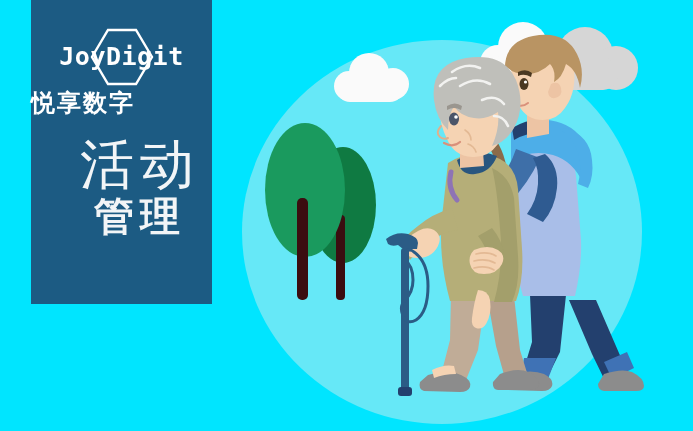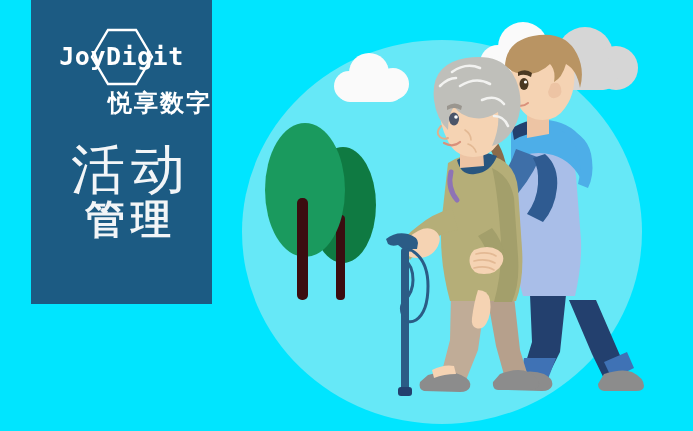--- a/index.html
+++ b/index.html
@@ -54,34 +54,35 @@
     font-family: "DejaVu Sans Mono", monospace;
     line-height: 1;
     white-space: nowrap;
   }
 
   .logo-cn {
     position: absolute;
     left: 0;
     top: 90px;
     width: 181px;
-    text-align: right;
+    text-align: left;
     color: #ffffff;
     font-size: 24px;
     font-weight: bold;
     letter-spacing: 2px;
     line-height: 1.1;
   }
 
   .headline {
     position: absolute;
-    left: 0;
+    left: 9px;
     top: 140px;
     width: 194px;
     text-align: center;
+    font-family: Liberation Mono, monospace;
   }
   .headline .line1 {
     color: #F2F5F7;
     font-size: 54px;
     font-weight: 300;
     letter-spacing: 6px;
     line-height: 1.08;
     text-indent: 6px;
   }
   .headline .line2 {

